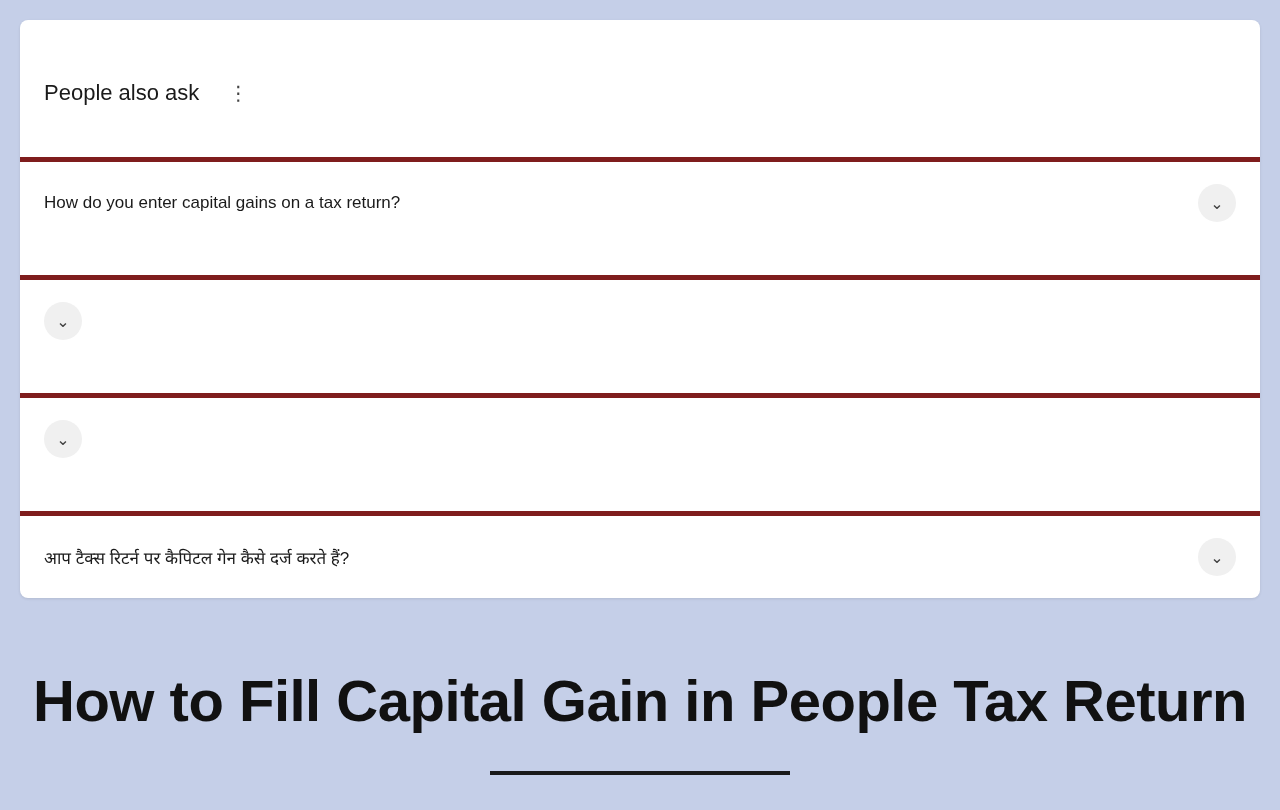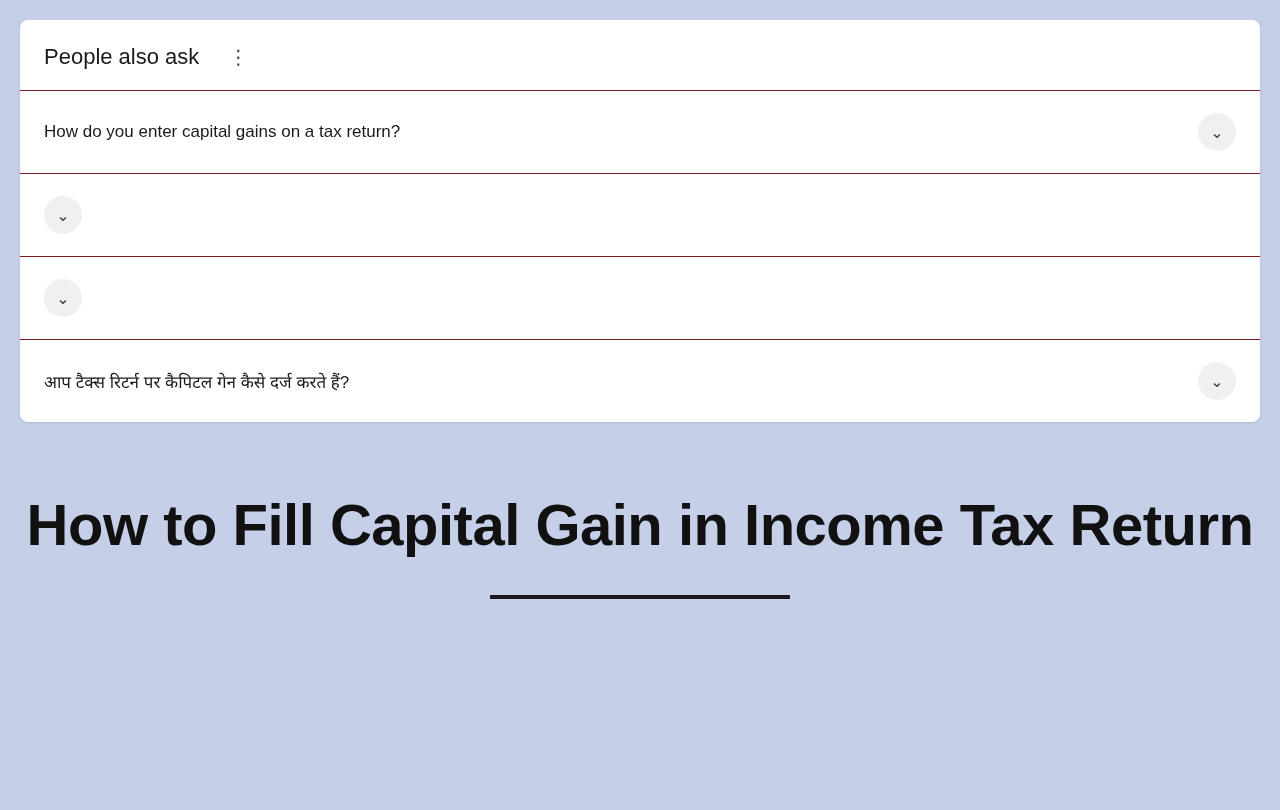--- a/index.html
+++ b/index.html
@@ -28,43 +28,45 @@
       padding: 24px 0 0 0;
       box-shadow: 0 1px 3px rgba(0,0,0,0.1);
       margin-bottom: 40px;
     }
 
     .paa-header {
       display: flex;
       align-items: center;
       gap: 29px;
       padding: 0 24px 20px 24px;
+      margin-top: 36px;
     }
 
     .paa-title {
       font-size: 22px;
       font-weight: 400;
       color: #1a1a1a;
       letter-spacing: 0;
     }
 
     .paa-menu-icon {
       font-size: 20px;
       color: #444;
       cursor: pointer;
       user-select: none;
     }
 
     .paa-item {
-      border-top: 1px solid #7f1d1d;
+      border-top: 5px solid #7f1d1d;
       display: flex;
       align-items: center;
       justify-content: space-between;
       padding: 22px 24px;
       cursor: pointer;
+      margin-top: 31px;
     }
 
     .paa-item-text {
       font-size: 17px;
       color: #1a1a1a;
       font-weight: 400;
     }
 
     .chevron-btn {
       background: #f0f0f0;
@@ -144,15 +146,15 @@
 
   <div class="paa-item">
     <span class="paa-item-text">आप टैक्स रिटर्न पर कैपिटल गेन कैसे दर्ज करते हैं?</span>
     <button class="chevron-btn">
       <span>⌄</span>
     </button>
   </div>
 </div>
 
 <div class="bottom-section">
-  <h1 class="main-heading">How to Fill Capital Gain in Income Tax Return</h1>
+  <h1 class="main-heading">How to Fill Capital Gain in People Tax Return</h1>
   <div class="divider-line"></div>
 </div>
 
 </body></html>

